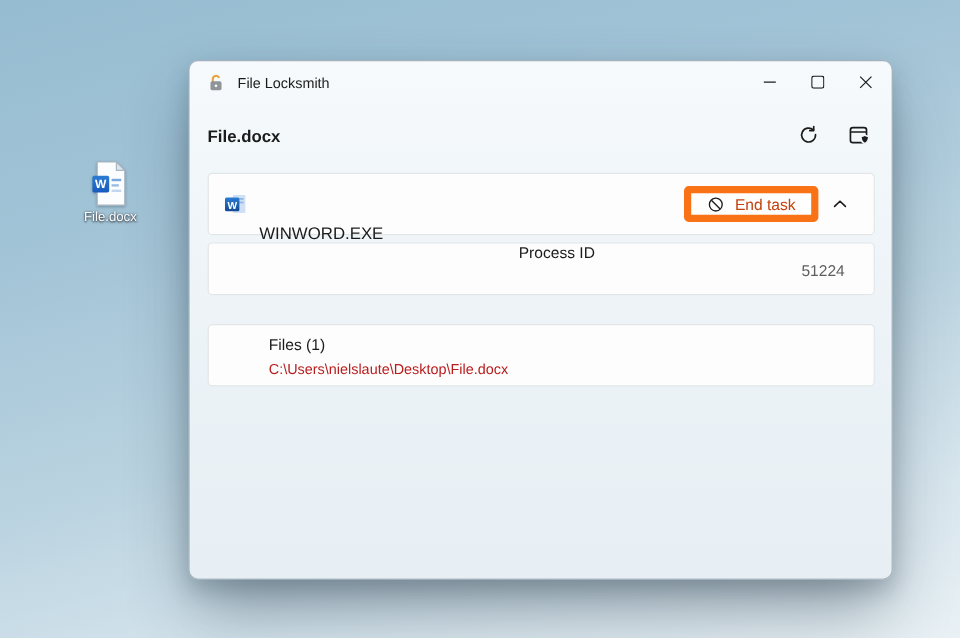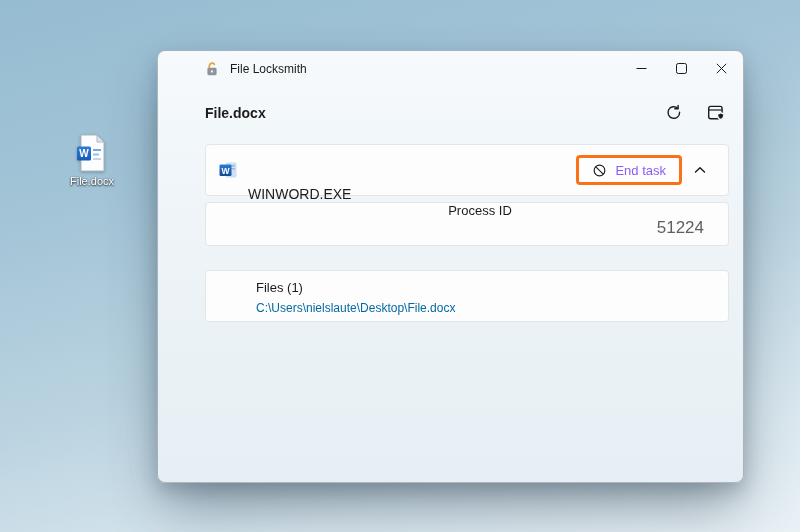--- a/index.html
+++ b/index.html
@@ -22,21 +22,20 @@
     margin-top:2px; font-size:11px; color:#ffffff; text-align:center;
     text-shadow:0 1px 2px rgba(0,0,0,.8), 0 0 2px rgba(0,0,0,.45);
   }
 
   
   .window {
     position:absolute; left:157px; top:50px; width:587px; height:433px;
     background:linear-gradient(180deg,#f6fafc 0%,#eef4f8 40%,#e7eff4 100%);
     border:1px solid rgba(96,118,133,.5); border-radius:8px;
     box-shadow:0 28px 55px -6px rgba(35,55,70,.45), 0 8px 18px rgba(35,55,70,.22);
-    padding-left:32px;
   }
 
   .titlebar { position:relative; height:36px; display:flex; align-items:center; padding-left:14px; }
   .titlebar .app-icon { margin-right:10px; display:flex; }
   .win-title { font-size:12px; color:#1b1b1b; }
   .win-controls { position:absolute; top:1px; right:2px; display:flex; height:32px; }
   .wc { width:40px; height:32px; display:flex; align-items:center; justify-content:center; }
 
   .content-header { display:flex; align-items:center; padding:11px 12px 12px 15px; }
   .file-title { font-size:14px; font-weight:700; color:#1b1b1b; flex:1; }
@@ -48,33 +47,33 @@
   .card-stack { margin:4px 14px 0 15px; }
   .card {
     background:#fdfdfd; border:1px solid #e2e6e8; border-radius:4px;
     margin-bottom:6px;
   }
   .process-header { height:52px; display:flex; align-items:center; padding:0 10px 0 12px; }
   .process-header .p-icon { display:flex; margin-right:10px; }
   .process-name { font-size:14px; color:#1b1b1b;margin-top:48px; }
   .end-task-btn {
     margin-left:auto; height:30px; padding:0 13px; display:flex; align-items:center; gap:8px;
-    background:#fefefe; border:3px solid #f97316; border-radius:4px;
-    font-size:13px; color:#8b5cf6; font-family:inherit;
+    background:#fefefe; border:6px solid #f97316; border-radius:4px;
+    font-size:13px; color:#c2410c; font-family:inherit;
   }
   .chevron-btn { width:36px; height:30px; display:flex; align-items:center; justify-content:center;
                  background:transparent; border:none; }
 
   .detail-row { height:44px; display:flex; align-items:center; padding:0 24px 0 50px;flex-direction:column; }
   .detail-label { font-size:13px; color:#1b1b1b; }
-  .detail-value { margin-left:auto; font-size:17px; color:#5f5f5f; }
+  .detail-value { margin-left:auto; font-size:13px; color:#5f5f5f; }
 
   .files-card { height:52px; padding:9px 24px 0 50px;margin-top:24px; }
   .files-label { font-size:13px; color:#1b1b1b; }
-  .files-path { margin-top:6px; font-size:12px; color:#0369a1; }
+  .files-path { margin-top:6px; font-size:12px; color:#b91c1c; }
 </style>
 </head>
 <body>
 
 <div class="desktop">
 
   <div class="desktop-icon">
     <svg width="36" height="40" viewBox="0 0 36 40">
       <defs>
         <linearGradient id="wg2" x1="0" y1="0" x2="0" y2="1">

